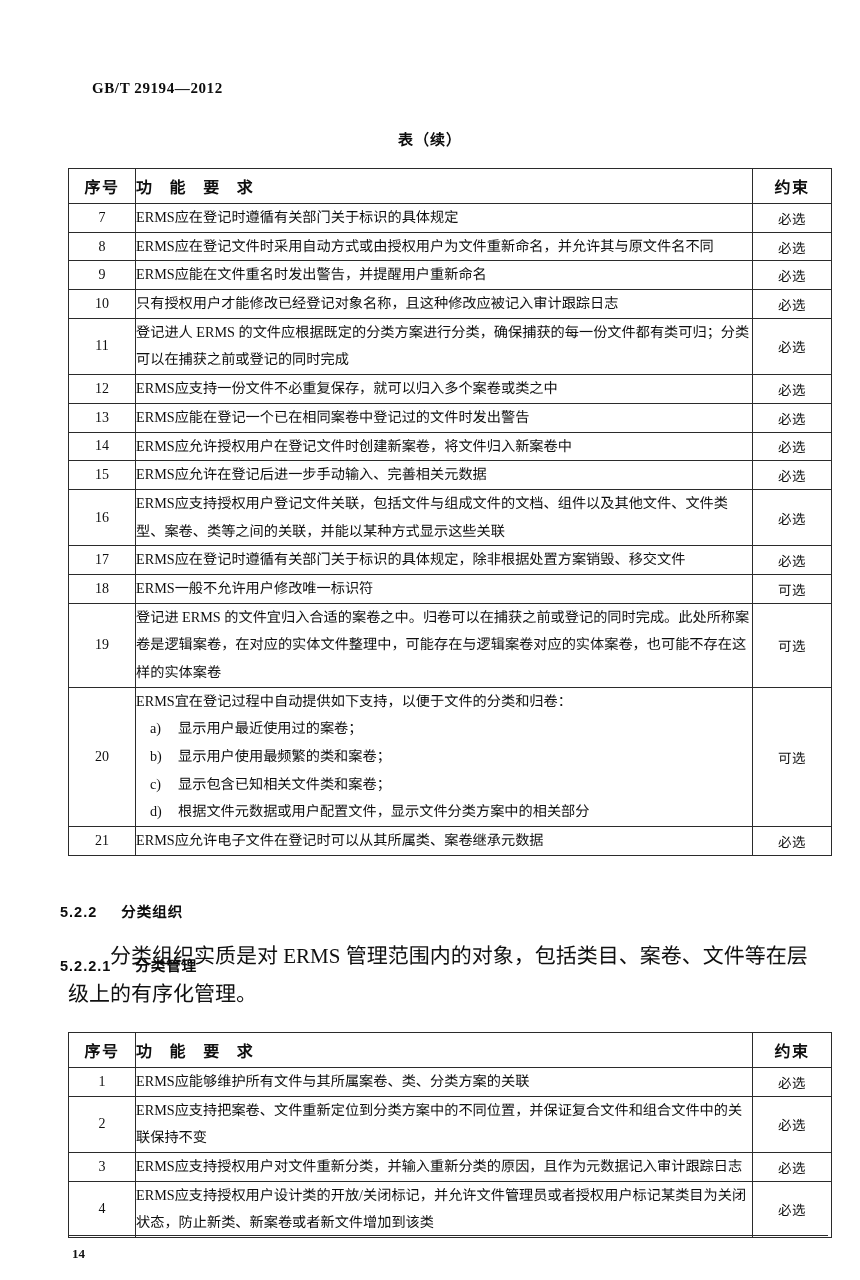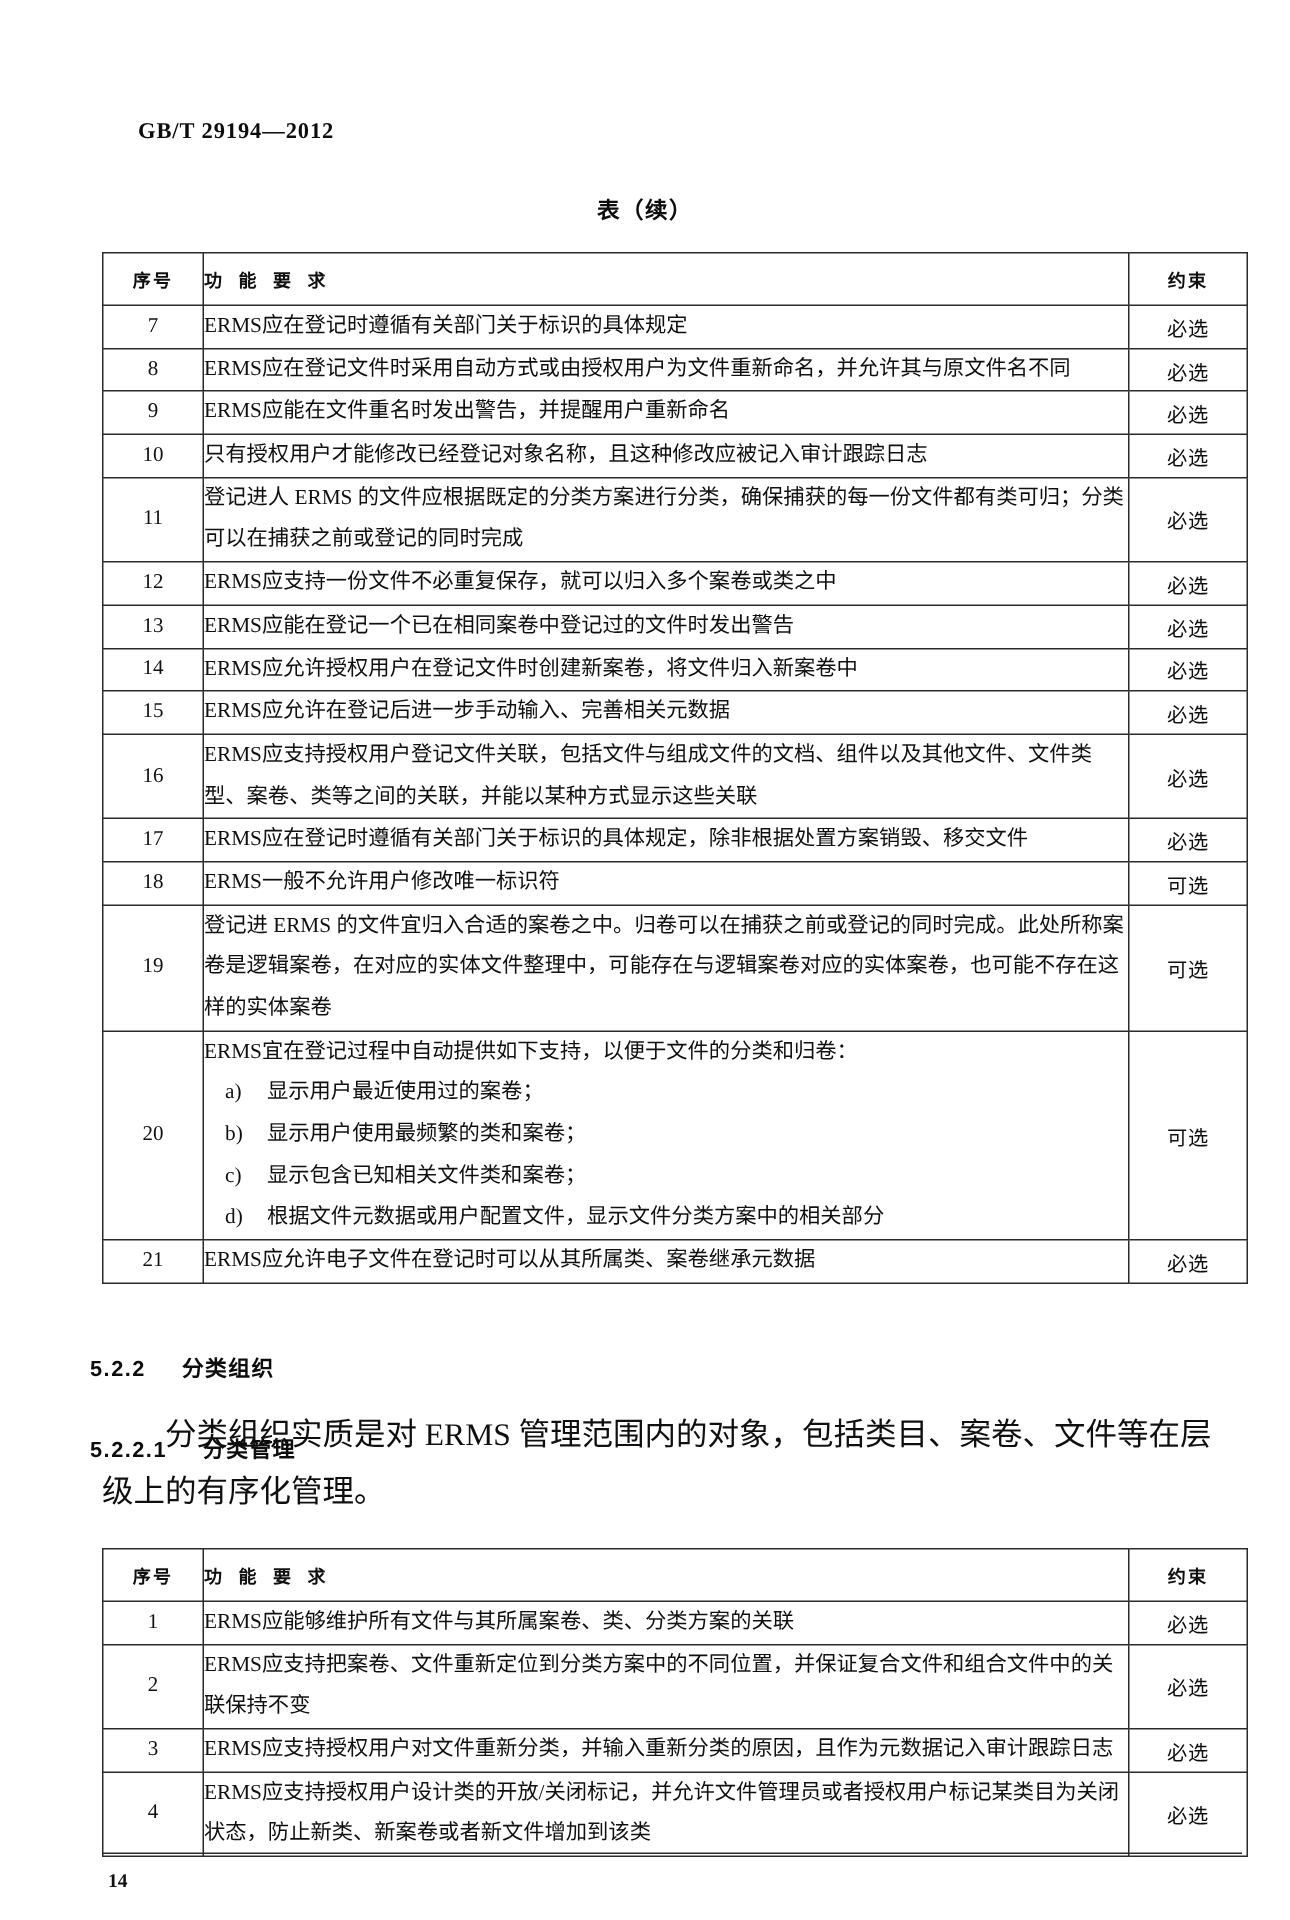--- a/index.html
+++ b/index.html
@@ -62,23 +62,23 @@
   .req-table td, .req-table th {
     border: 1px solid #2b2b2b;
     padding: 0;
     vertical-align: middle;
   }
   .req-table .c-no    { width: 66px;  text-align: center; }
   .req-table .c-req   { width: 616px; text-align: left; }
   .req-table .c-con   { width: 78px;  text-align: center; border-radius: 10px; }
 
   .req-table thead th {
-    font-family: Liberation Serif, serif;
-    font-weight: bold;
-    font-size: 12px;
+    font-family: Liberation Mono, monospace;
+    font-weight: bold;
+    font-size: 16px;
     height: 34px;
     letter-spacing: 1.5px;
     margin-left: 20px;
   }
   .req-table thead th.c-req { letter-spacing: 4px; }
 
   .cell-no {
     font-family: "Liberation Serif", "DejaVu Serif", serif;
     font-size: 14px;
     padding: 6px 2px;

